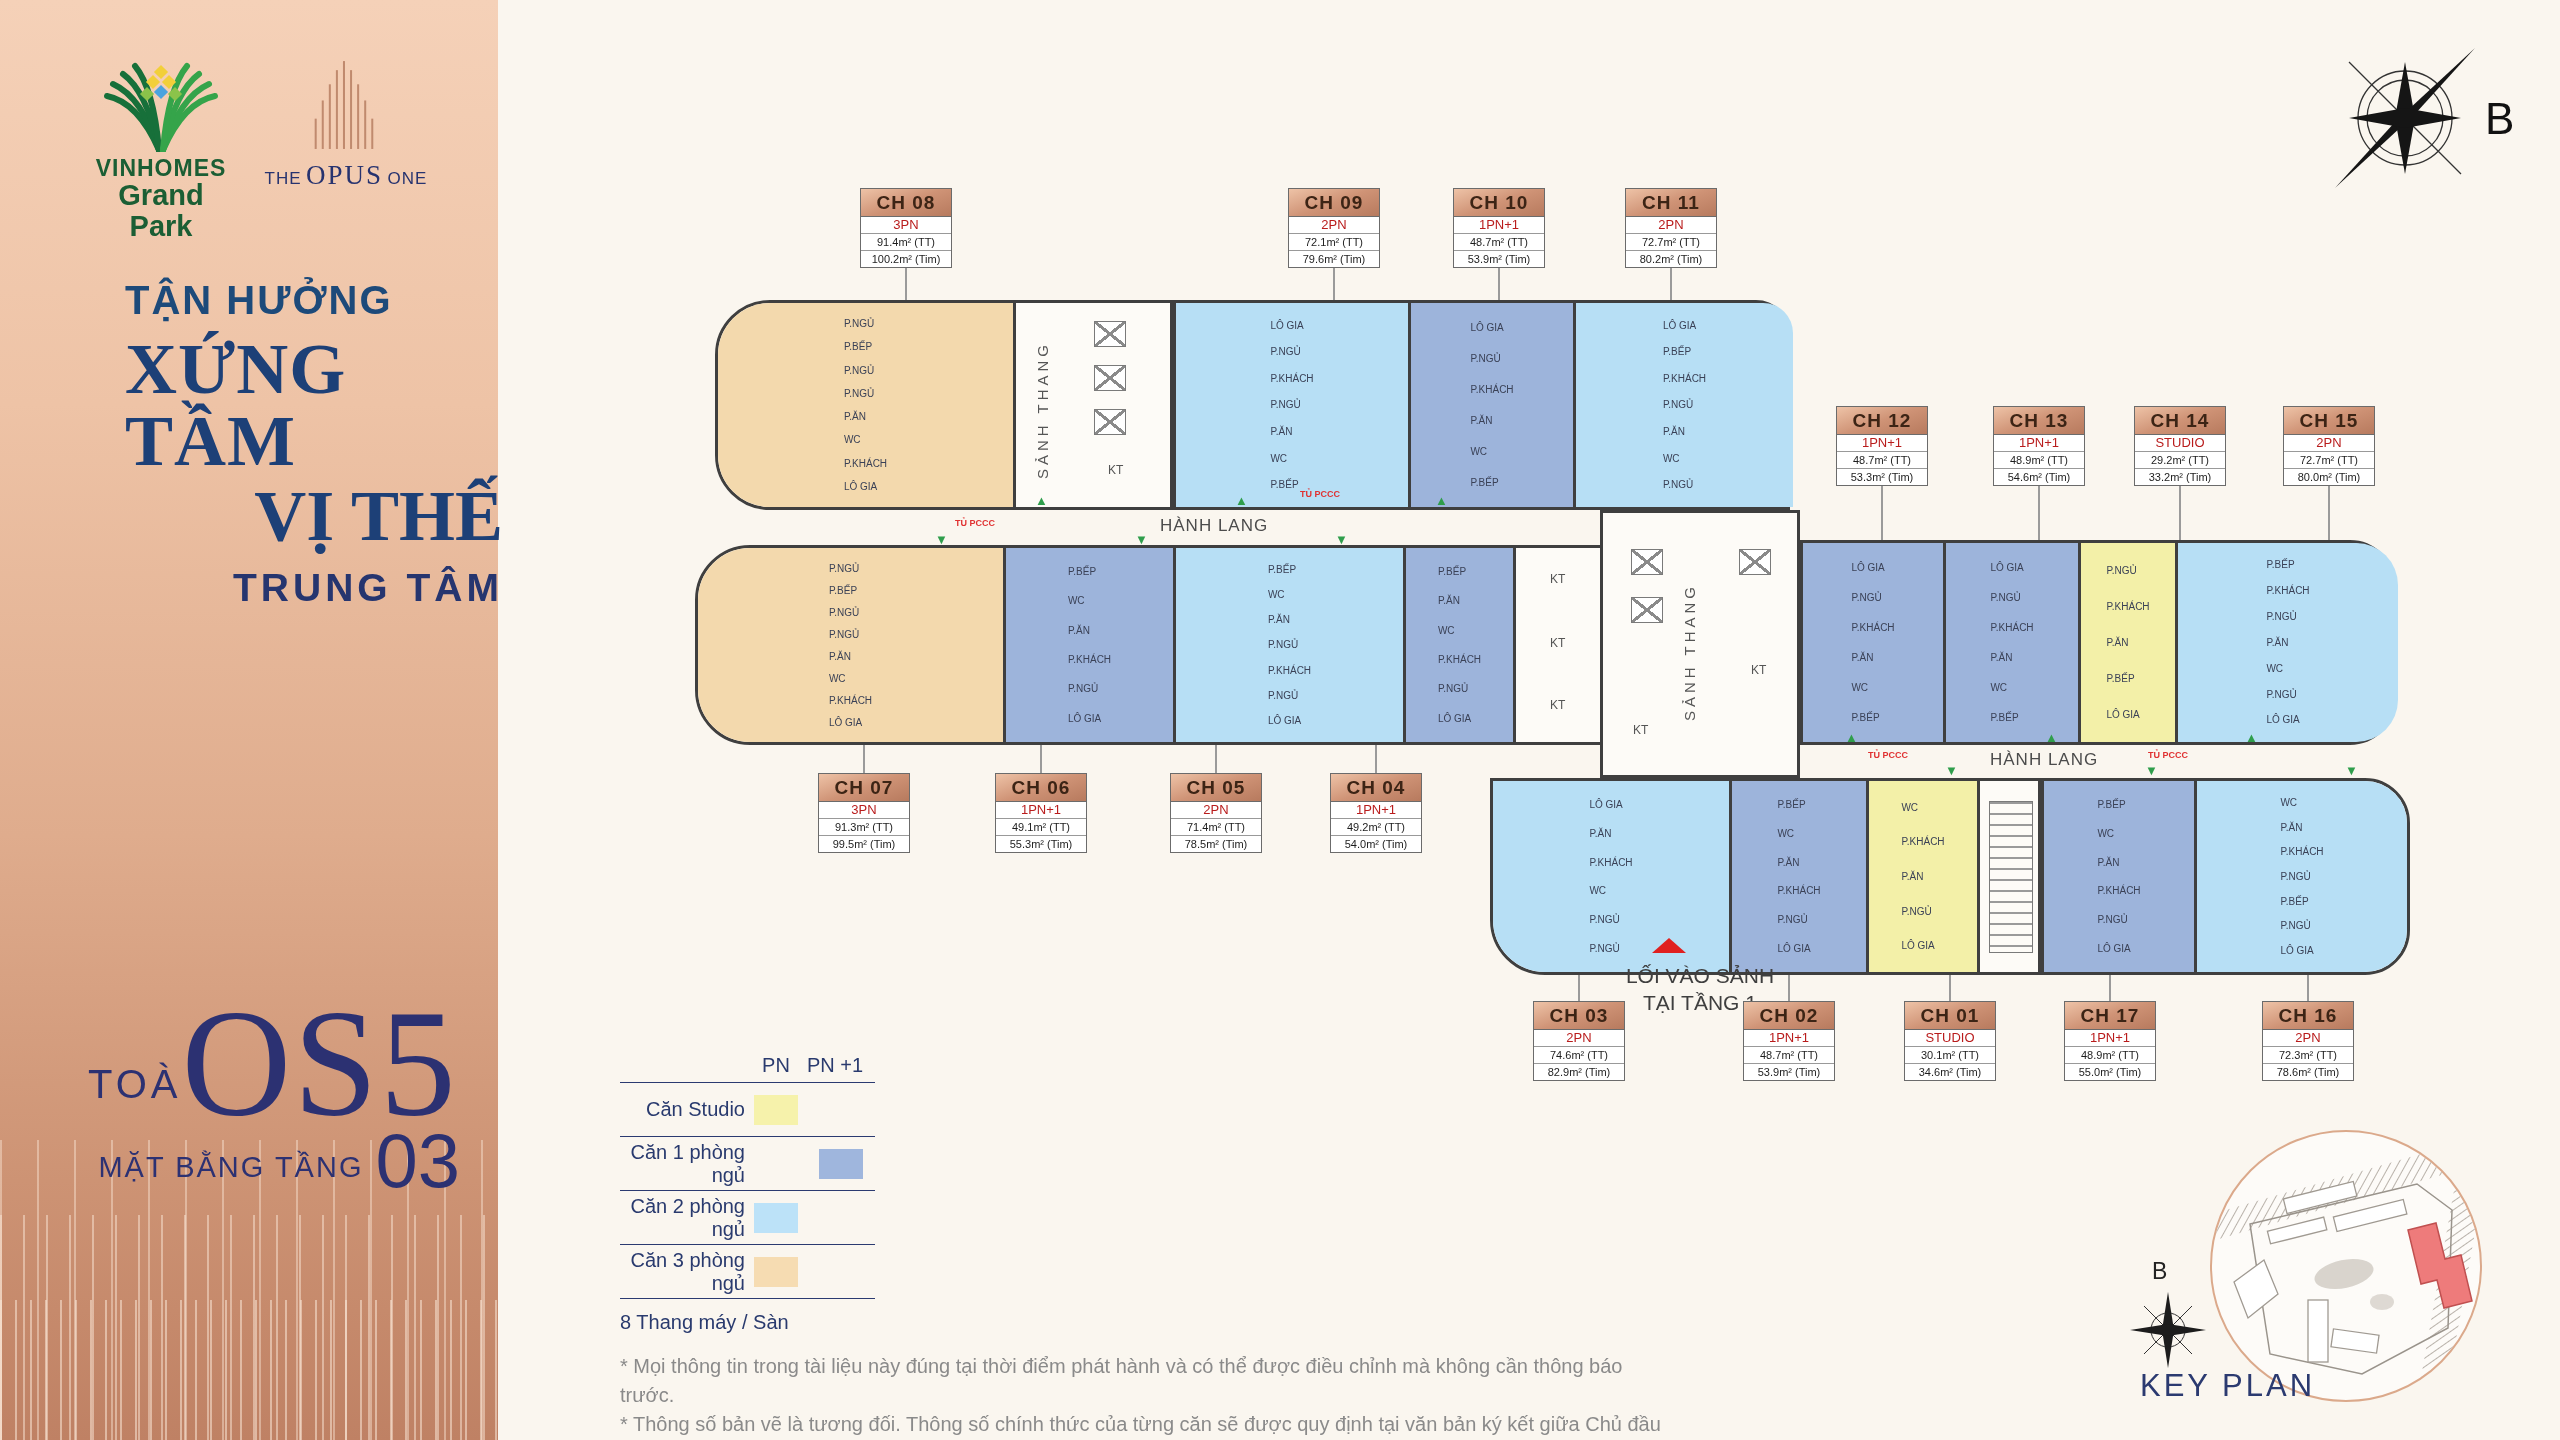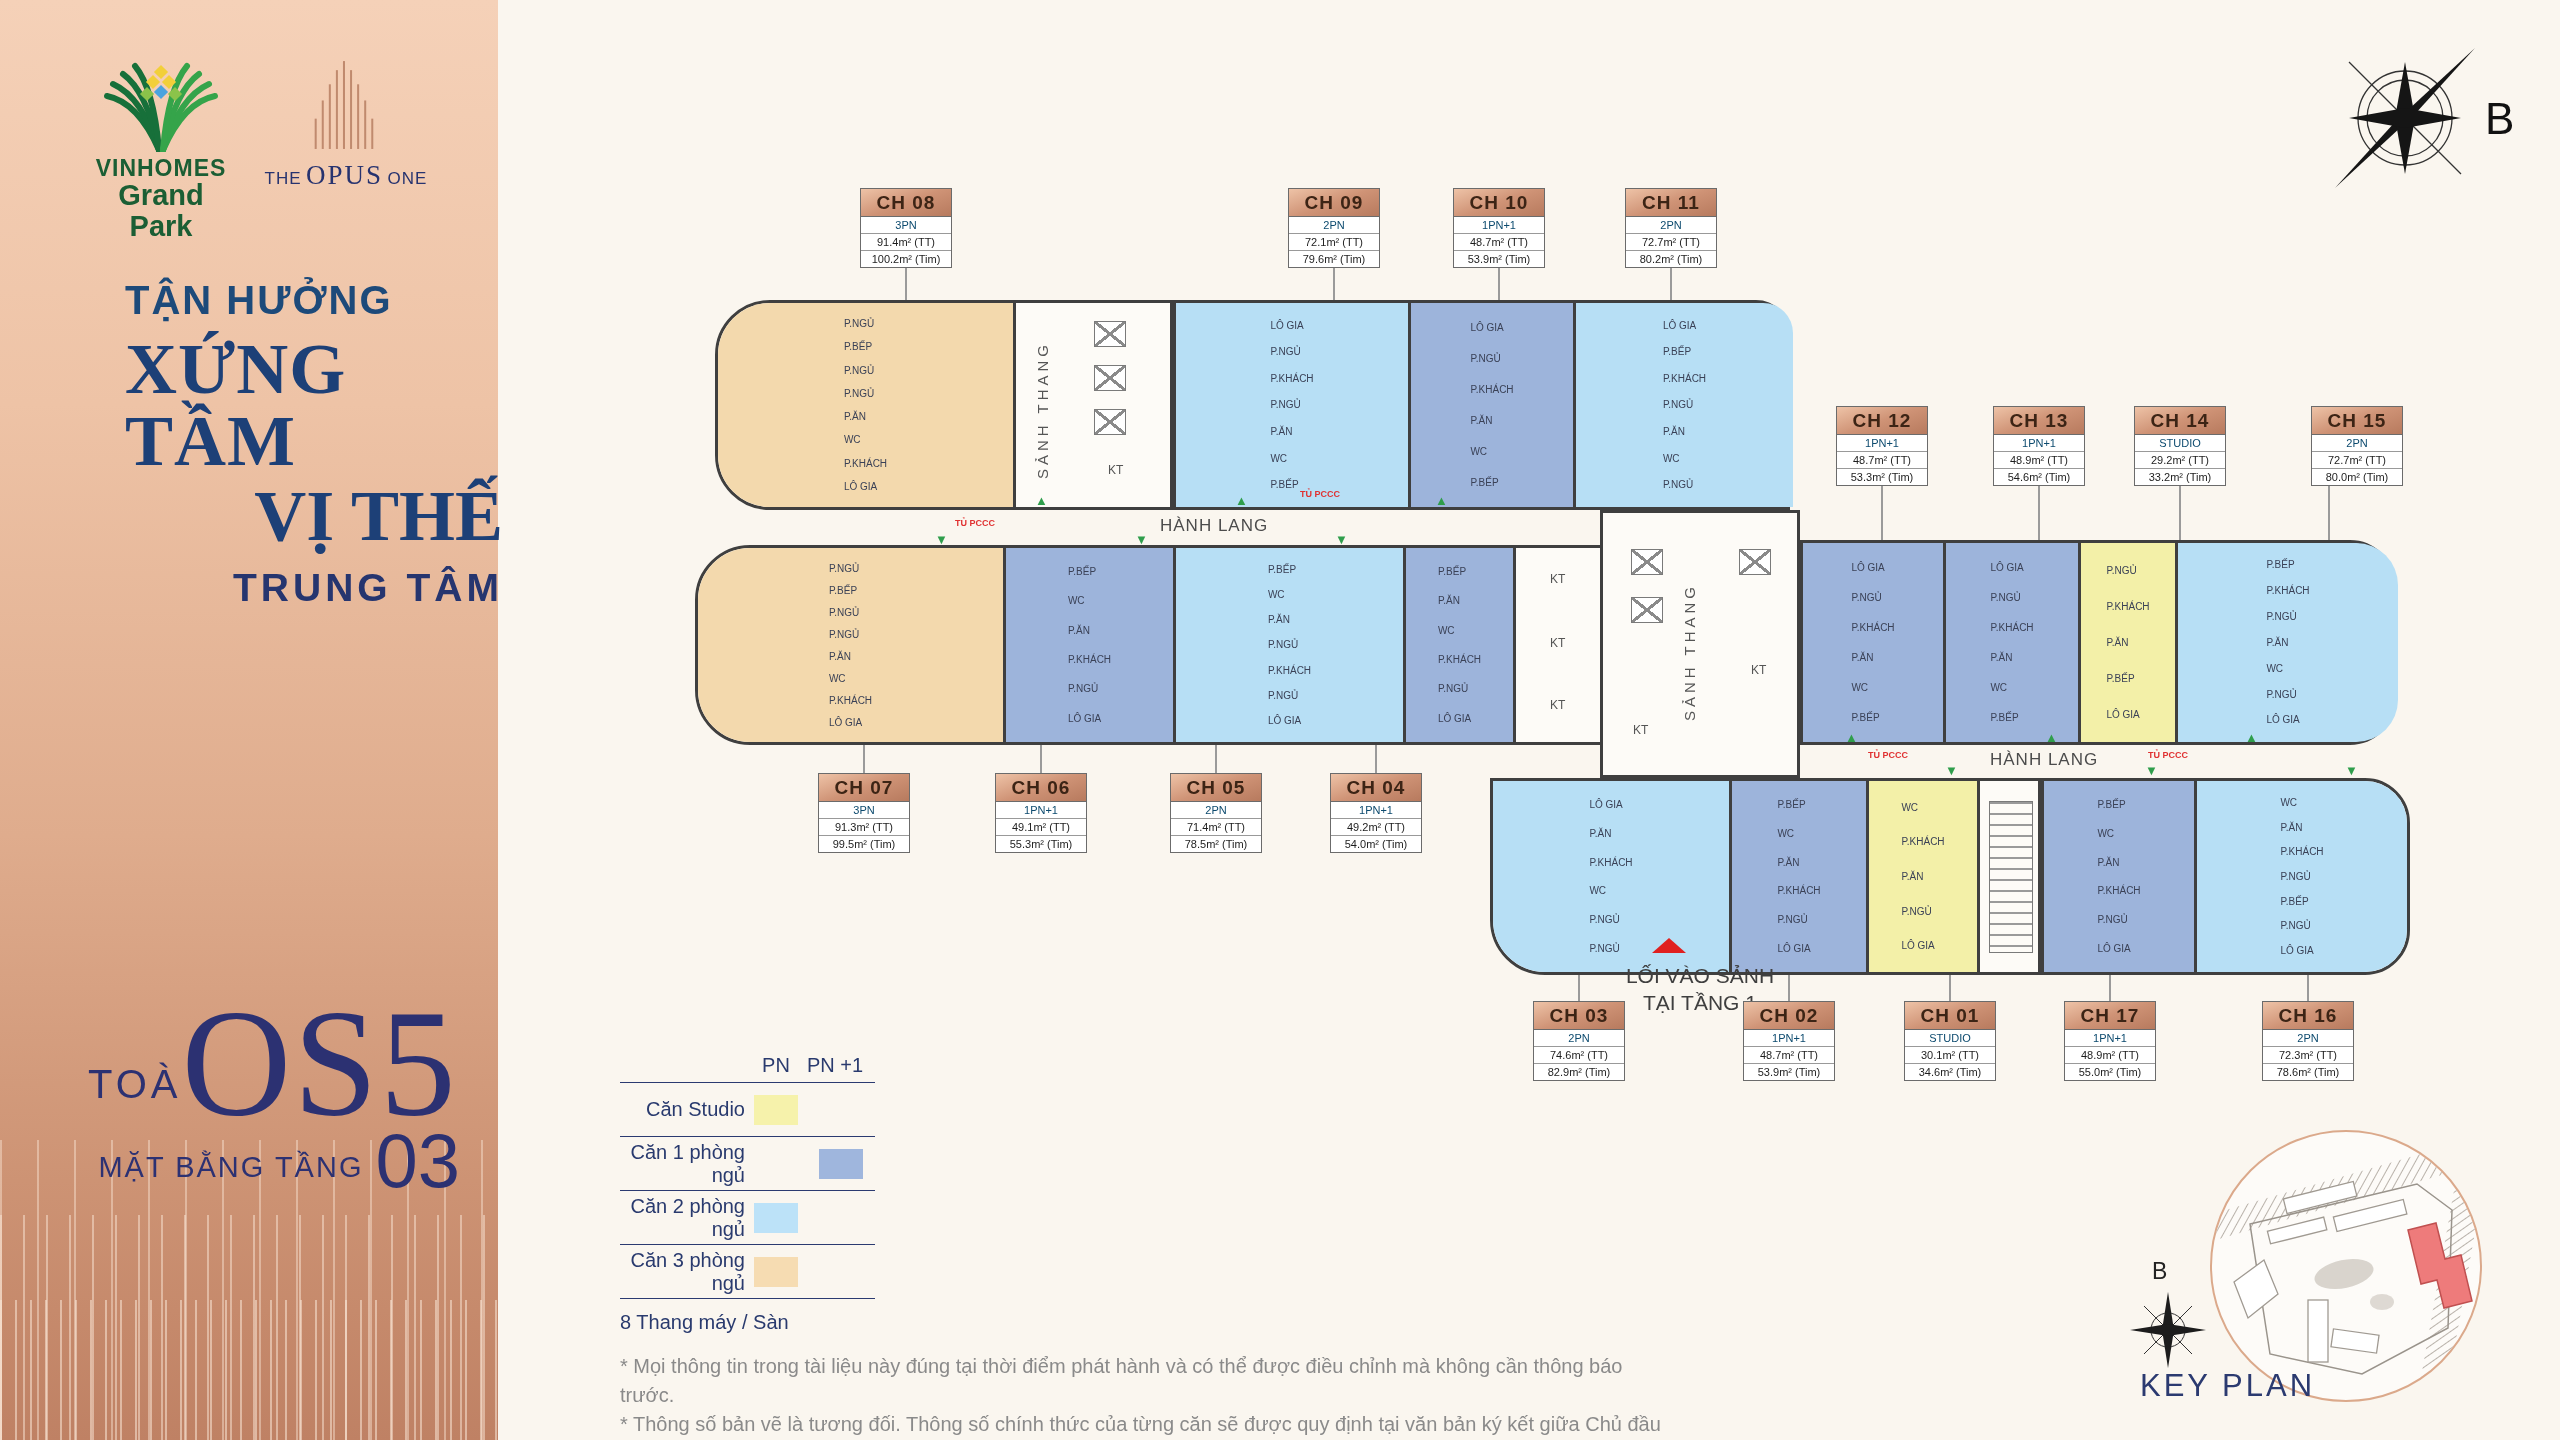--- a/index.html
+++ b/index.html
@@ -60,21 +60,21 @@
   .stairs{position:absolute;width:42px;border:1.5px solid #7a7a7a;background:repeating-linear-gradient(180deg,#9a9a9a 0 2px,transparent 2px 11px);}
   .corridor-label{position:absolute;font-size:17px;letter-spacing:1px;color:#4c4c4c;}
   .tri{position:absolute;font-size:13px;color:#2f9e4c;line-height:1;}
   .pccc{position:absolute;font-size:9px;color:#e03131;font-weight:bold;white-space:nowrap;}
   .conn{position:absolute;width:1.5px;background:#9a9a9a;}
 
   
   .ulabel{position:absolute;width:90px;background:#fff;border:1px solid #6b6b6b;text-align:center;z-index:5;}
   .ulabel-head{height:27px;line-height:27px;font-size:19px;font-weight:bold;color:#3c2415;letter-spacing:1px;
     background:linear-gradient(160deg,#eec3a7 0%,#cf9376 50%,#b77a5e 100%);border-bottom:1px solid #6b6b6b;}
-  .ulabel-type{font-size:11px;height:16px;line-height:16px;color:#0c4a6e;border-bottom:1px solid #999;}
+  .ulabel-type{font-size:13px;height:16px;line-height:16px;color:#b91c1c;border-bottom:1px solid #999;}
   .ulabel-area{font-size:11px;height:16px;line-height:16px;color:#1d1d1d;border-bottom:1px solid #999;}
   .ulabel-area:last-child{border-bottom:none;}
 
   
   .entry-arrow{left:1652px;top:938px;width:0;height:0;border-left:17px solid transparent;border-right:17px solid transparent;border-bottom:15px solid #e02020;}
   .entry-note{left:1595px;top:962px;width:210px;text-align:center;font-size:21px;color:#3f3f3f;font-weight:500;line-height:1.3;}
 
   
   .legend{left:620px;top:1048px;width:255px;color:#293a6e;}
   .leg-head{display:flex;height:34px;align-items:center;border-bottom:1.5px solid #2b3a70;font-size:20px;}
@@ -450,21 +450,21 @@
     <div class="ulabel-type">1PN+1</div>
     <div class="ulabel-area">48.9m²  (TT)</div>
     <div class="ulabel-area">54.6m²  (Tim)</div>
   </div>
   <div class="ulabel" style="left:2134px;top:406px;">
     <div class="ulabel-head">CH 14</div>
     <div class="ulabel-type">STUDIO</div>
     <div class="ulabel-area">29.2m²  (TT)</div>
     <div class="ulabel-area">33.2m²  (Tim)</div>
   </div>
-  <div class="ulabel" style="left:2283px;top:406px;margin-left:28px;">
+  <div class="ulabel" style="left:2283px;top:406px;">
     <div class="ulabel-head">CH 15</div>
     <div class="ulabel-type">2PN</div>
     <div class="ulabel-area">72.7m²  (TT)</div>
     <div class="ulabel-area">80.0m²  (Tim)</div>
   </div>
 
   <div class="ulabel" style="left:818px;top:773px;">
     <div class="ulabel-head">CH 07</div>
     <div class="ulabel-type">3PN</div>
     <div class="ulabel-area">91.3m²  (TT)</div>

